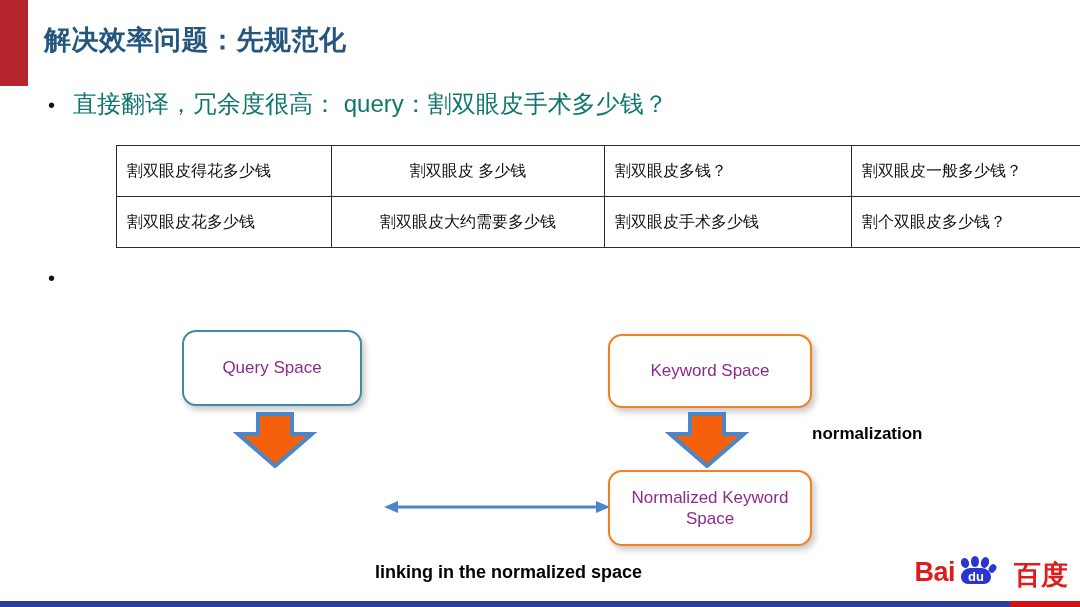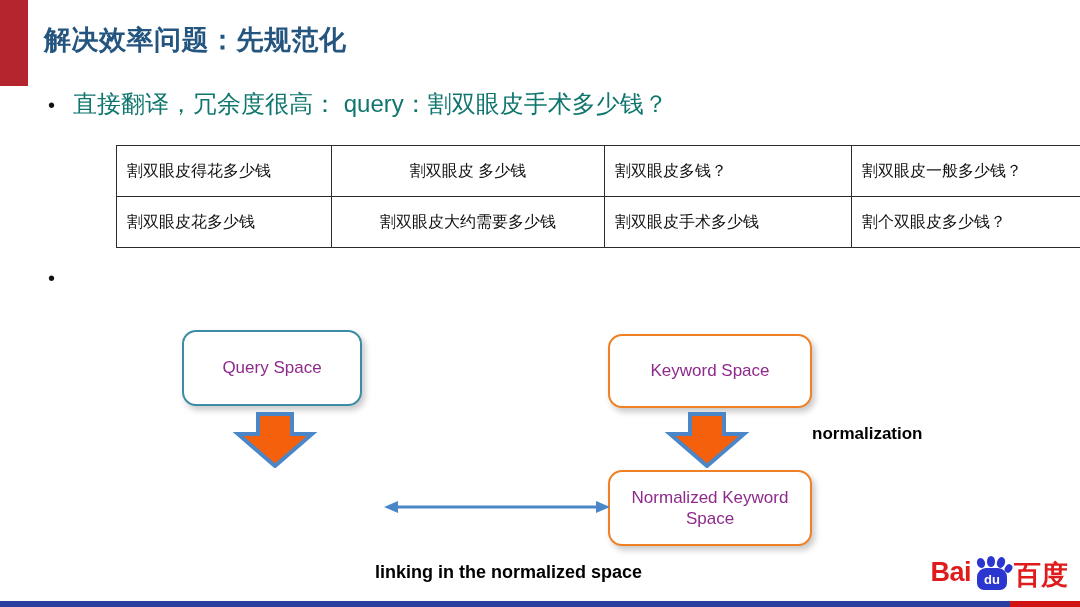--- a/index.html
+++ b/index.html
@@ -144,27 +144,27 @@
   .baidu-paw .pad {
     position: absolute;
     background: #2b35cf;
     border-radius: 50%;
   }
   .baidu-paw .p1 { width: 8px;  height: 10px; left: 5px;  top: 1px; transform: rotate(-18deg); }
   .baidu-paw .p2 { width: 8px;  height: 11px; left: 15px; top: -1px; }
   .baidu-paw .p3 { width: 8px;  height: 11px; left: 25px; top: 0px;  transform: rotate(16deg); }
   .baidu-paw .p4 { width: 7px;  height: 9px;  left: 33px; top: 7px;  transform: rotate(32deg); }
   .baidu-paw .big {
-    position: absolute; left: 5px; top: 11px; width: 30px; height: 22px;
+    position: absolute; left: 5px; top: 11px; width: 30px; height: 16px;
     background: #2b35cf; border-radius: 9px 9px 7px 7px;
     color: #ffffff; font-size: 13px; font-weight: 700;
     display: flex; align-items: center; justify-content: center;
     font-family: "Liberation Sans", sans-serif;
   }
-  .baidu-cn { font-size: 27px; font-weight: 700; color: #e01b1b; margin-left: 1px; }
+  .baidu-cn { font-size: 27px; font-weight: 700; color: #e01b1b; margin-left: 17px; }
 </style>
 </head>
 <body>
 
 <div class="title-accent-bar"></div>
 <div class="slide-title">解决效率问题：先规范化</div>
 
 <div class="bullet-row" id="bullet-1">
   <span class="bullet-dot">•</span>
   <span class="bullet-text">直接翻译，冗余度很高： query：割双眼皮手术多少钱？</span>

